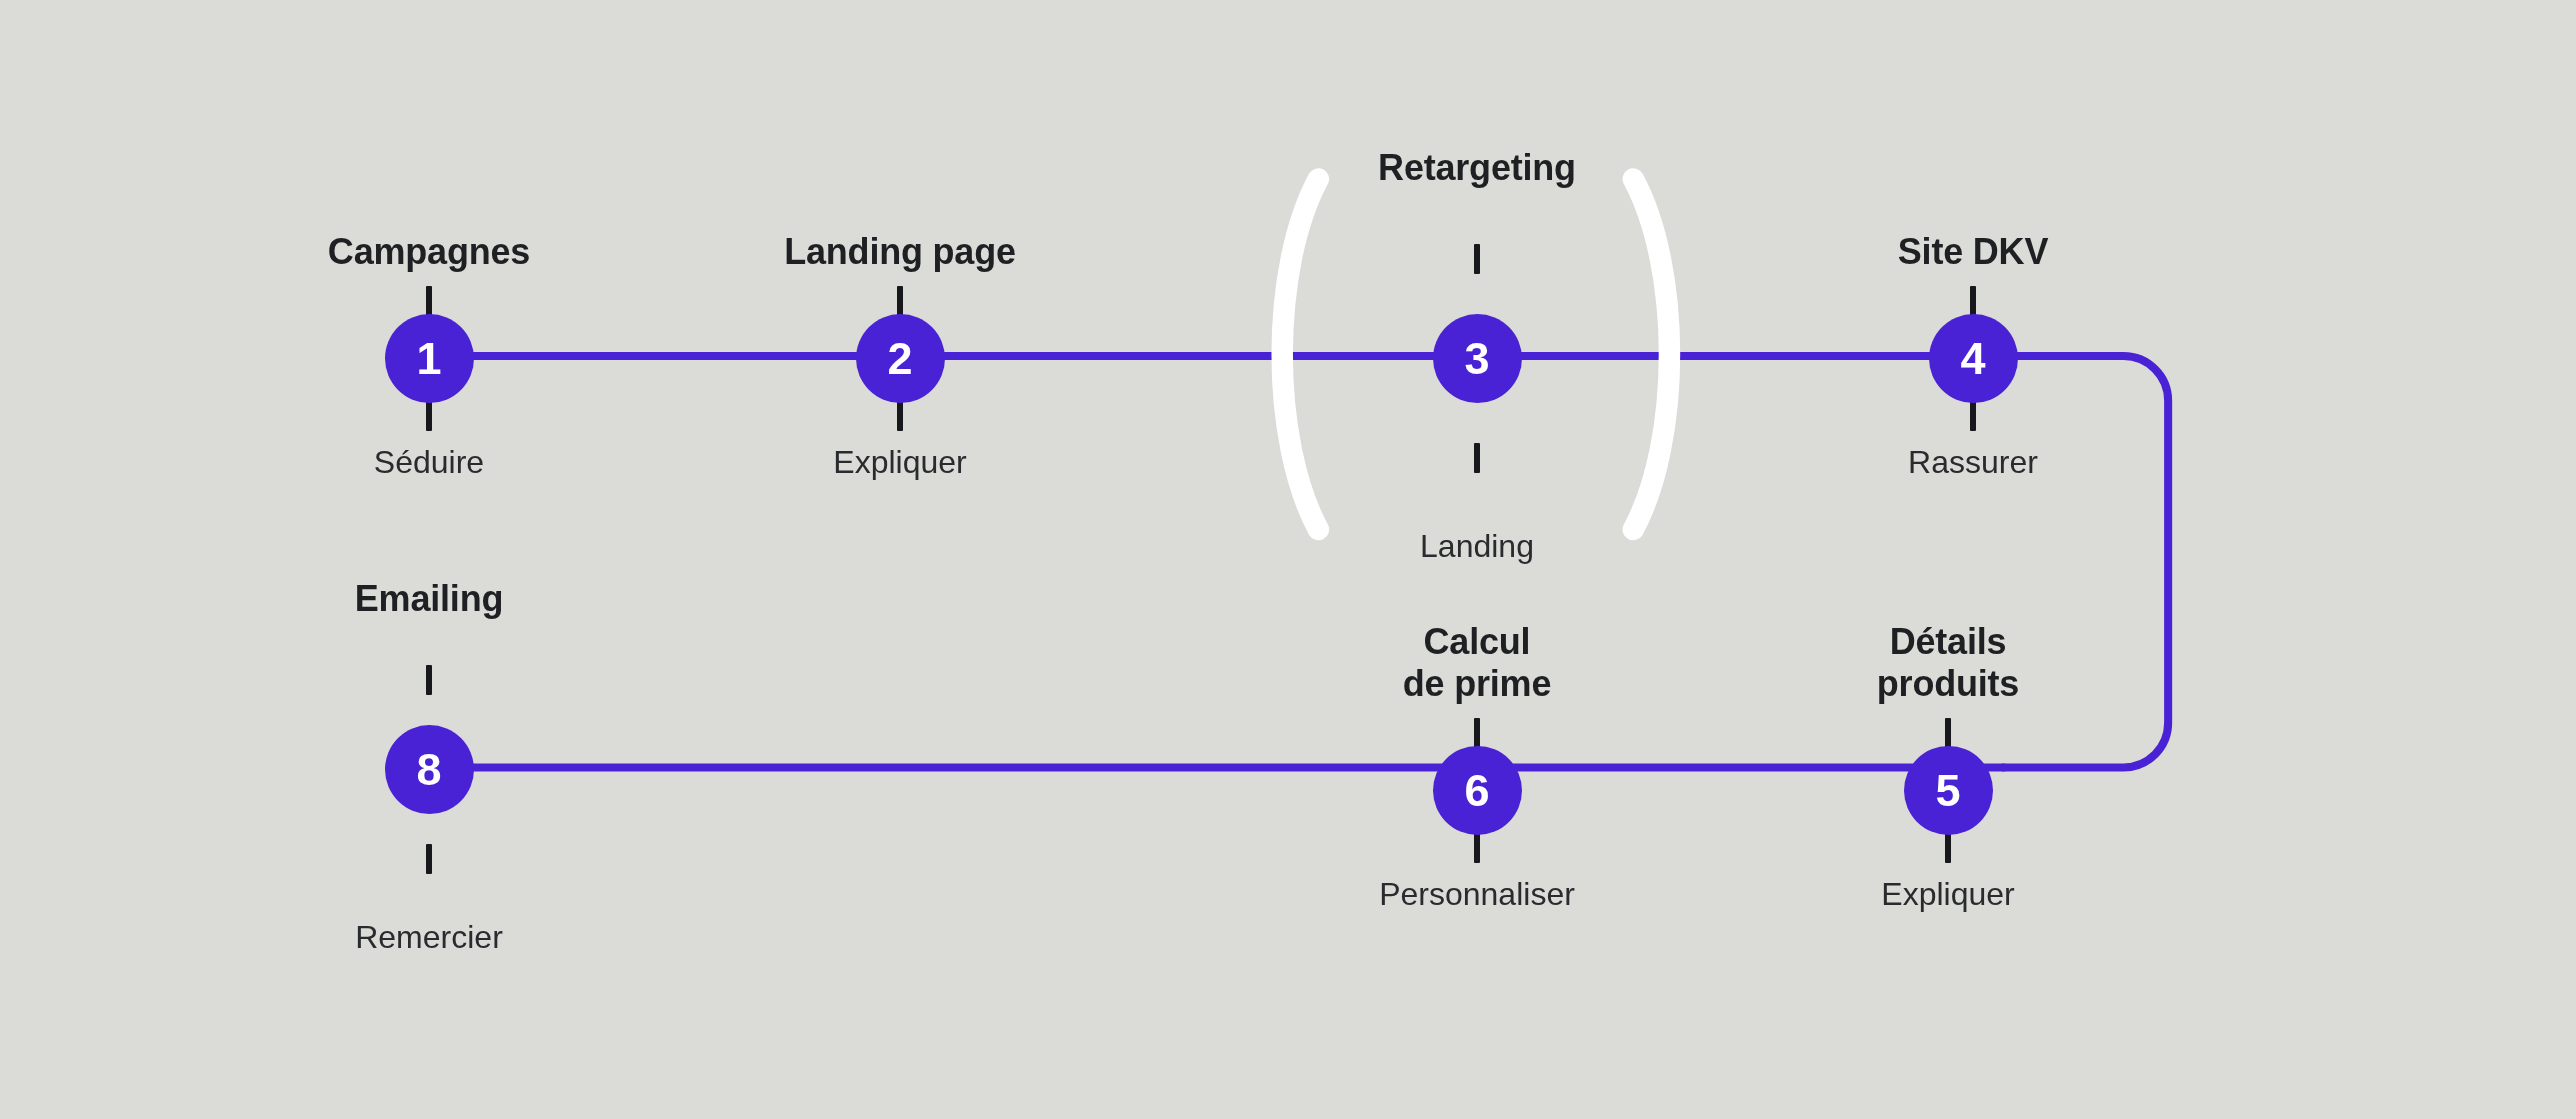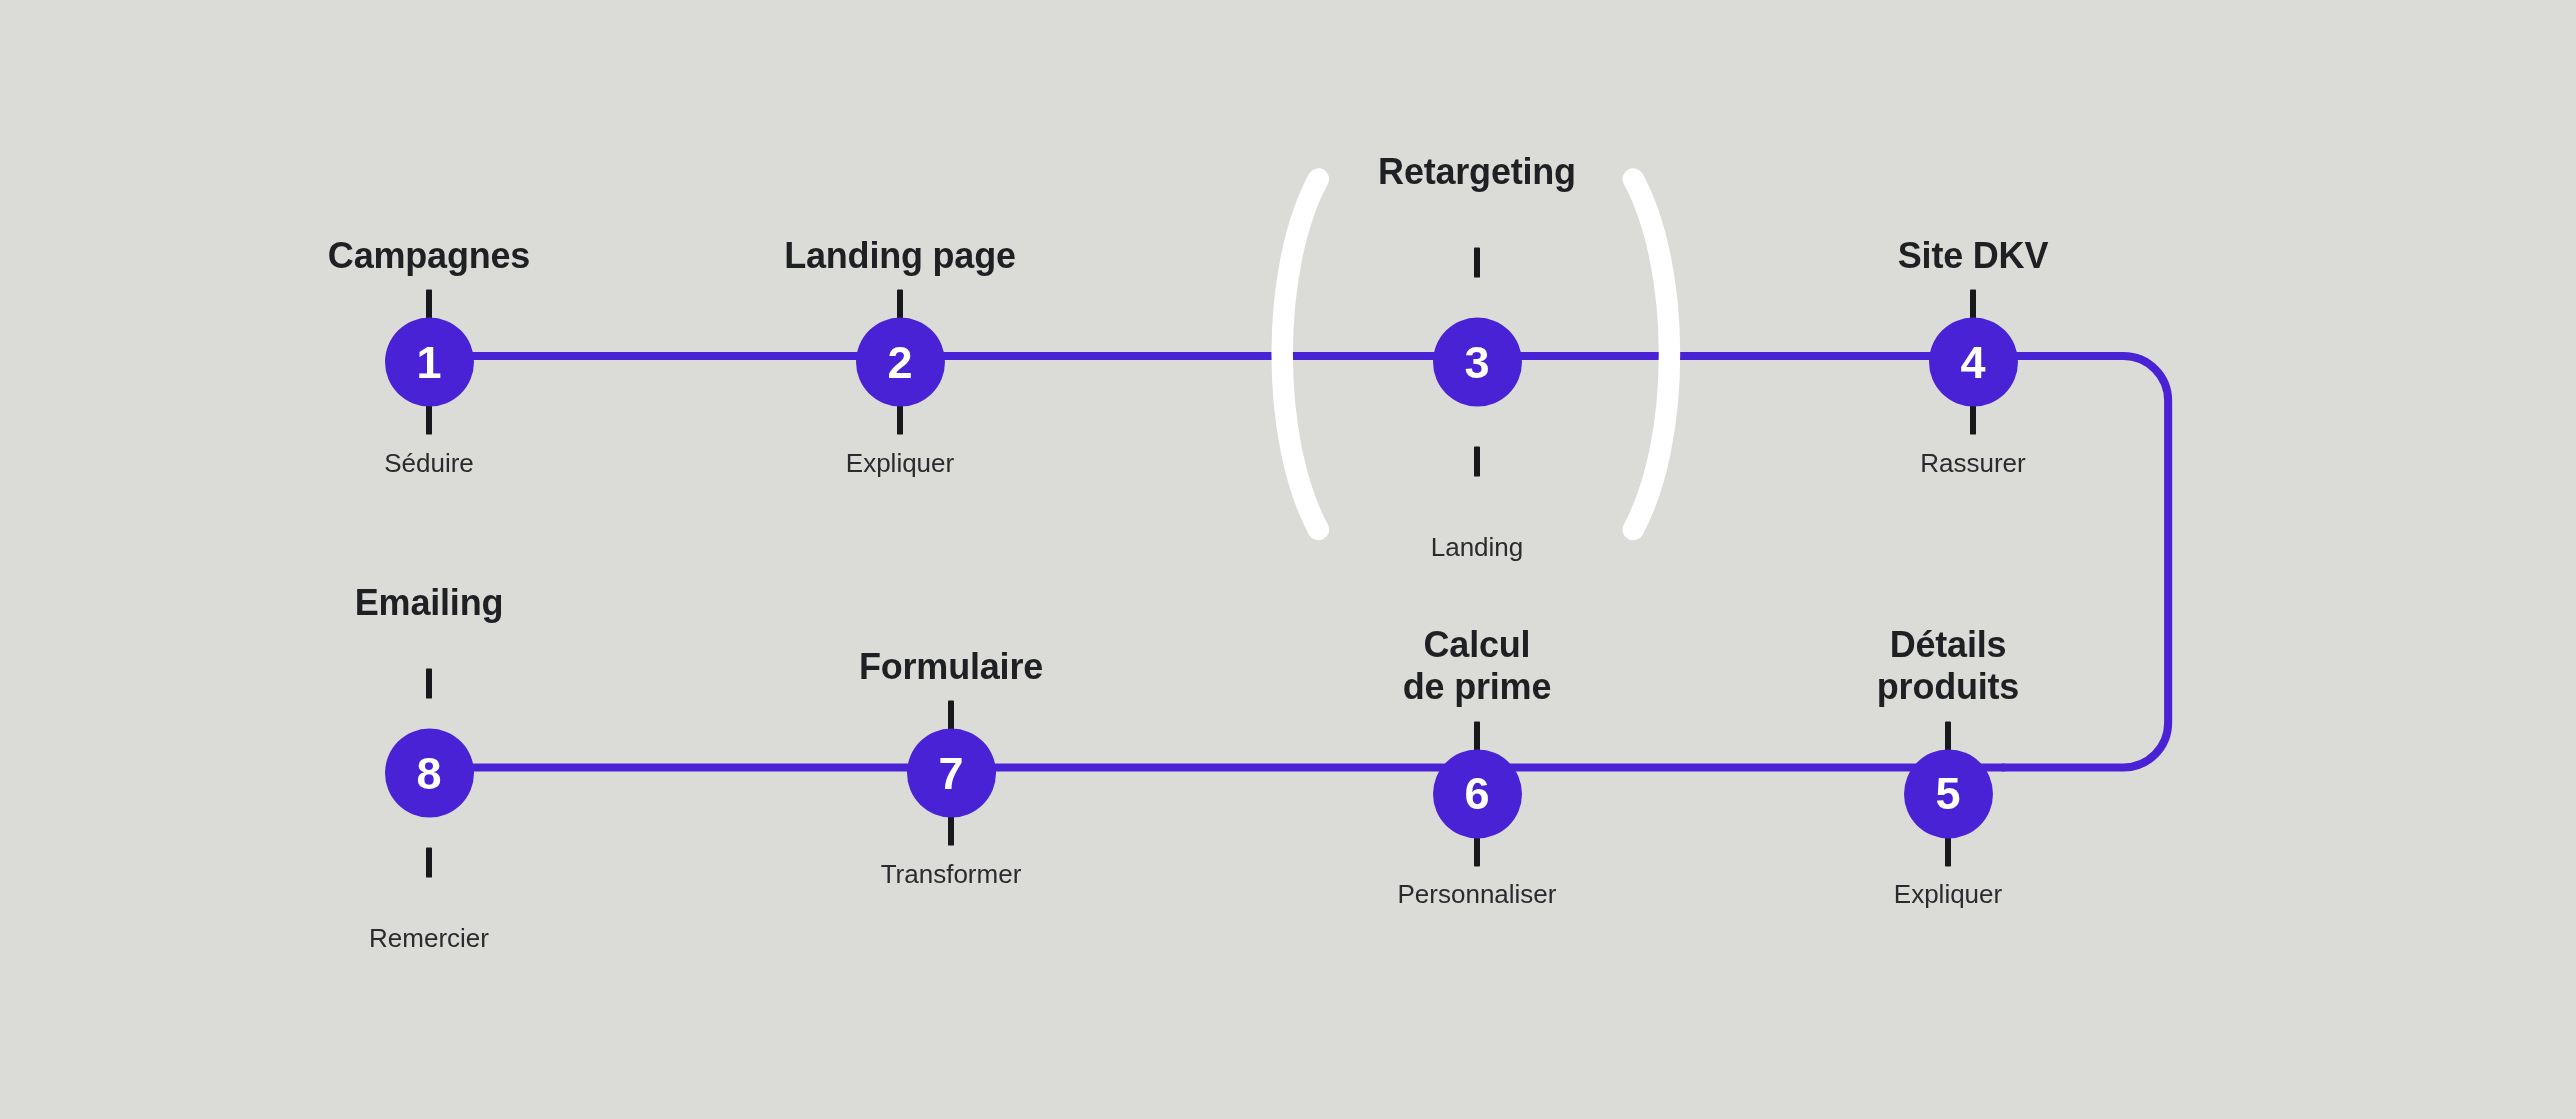--- a/index.html
+++ b/index.html
@@ -39,21 +39,21 @@
   .node-top-label {
     font-size: 36px;
     font-weight: bold;
     color: #1f2024;
     letter-spacing: -0.2px;
     text-align: center;
     line-height: 1.17;
     white-space: pre-line;
   }
   .node-bottom-label {
-    font-size: 26px;
+    font-size: 32px;
     font-weight: normal;
     color: #2a2b2e;
     text-align: center;
     line-height: 1.17;
     white-space: pre-line;
   }
   .tick {
     width: 6.3px;
     background: #17181b;
     border-radius: 0.9px;
@@ -133,27 +133,20 @@
 
   <div class="node-group" style="left:1477px; top:767px;">
     <div class="node-top-label">Calcul
 de prime</div>
     <div class="tick tick-top"></div>
     <div class="circle">6</div>
     <div class="tick tick-bottom"></div>
     <div class="node-bottom-label">Personnaliser</div>
   </div>
 
-  <div class="node-group" style="left:951px; top:767px;">
-    <div class="node-top-label">Formulaire</div>
-    <div class="tick tick-top"></div>
-    <div class="circle">7</div>
-    <div class="tick tick-bottom"></div>
-    <div class="node-bottom-label">Transformer</div>
-  </div>
 
   <div class="node-group" style="left:429px; top:767px;gap:32px;">
     <div class="node-top-label">Emailing</div>
     <div class="tick tick-top"></div>
     <div class="circle">8</div>
     <div class="tick tick-bottom"></div>
     <div class="node-bottom-label">Remercier</div>
   </div>
 
 </div>

